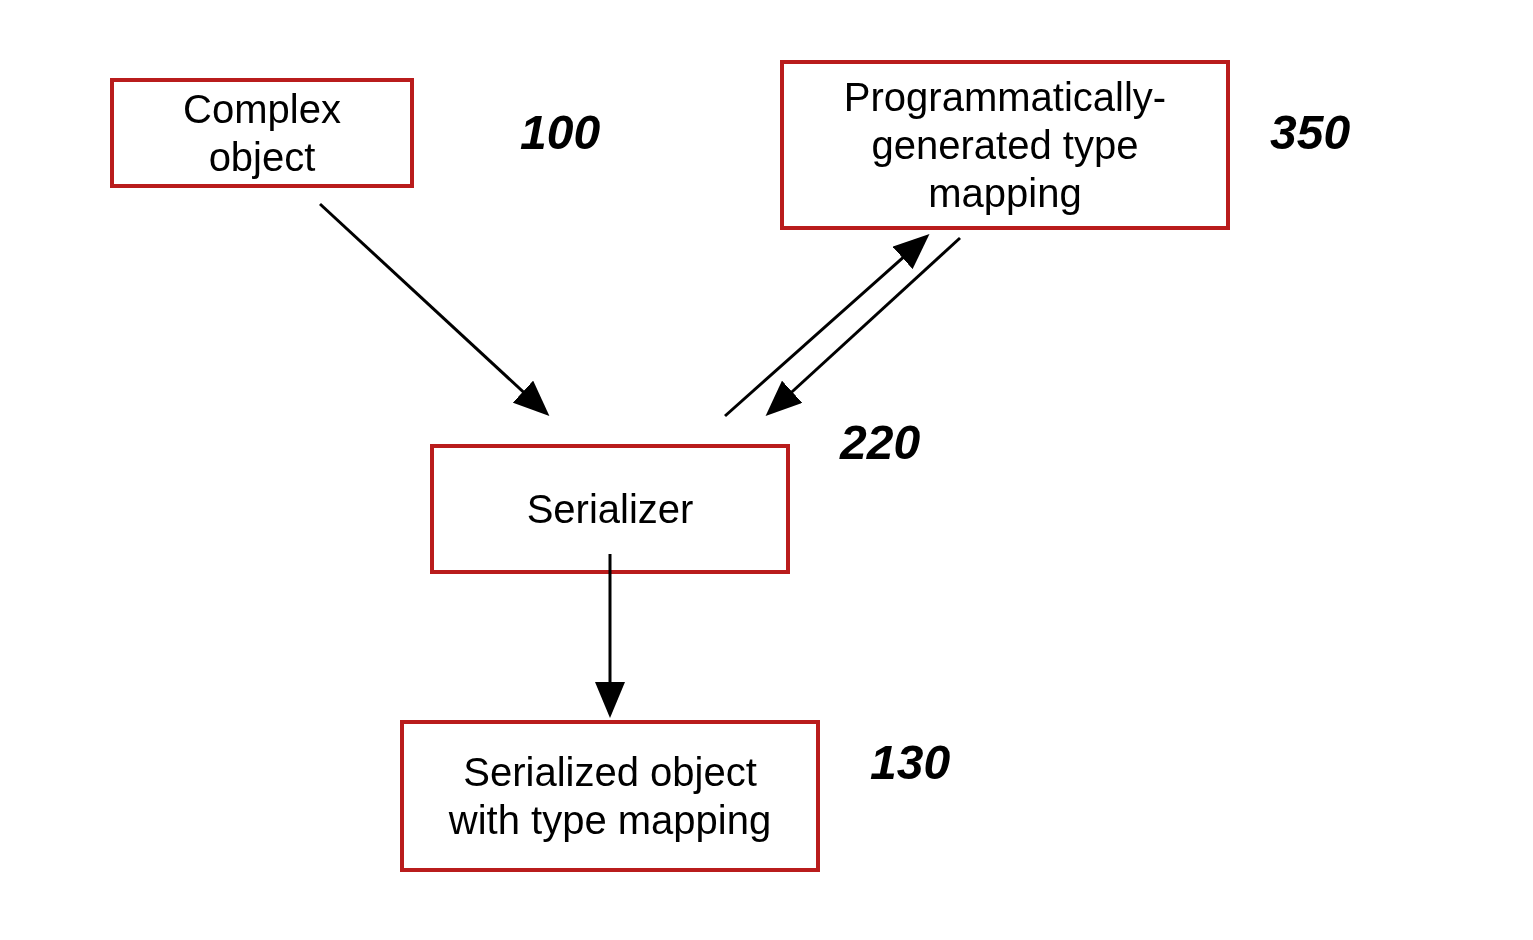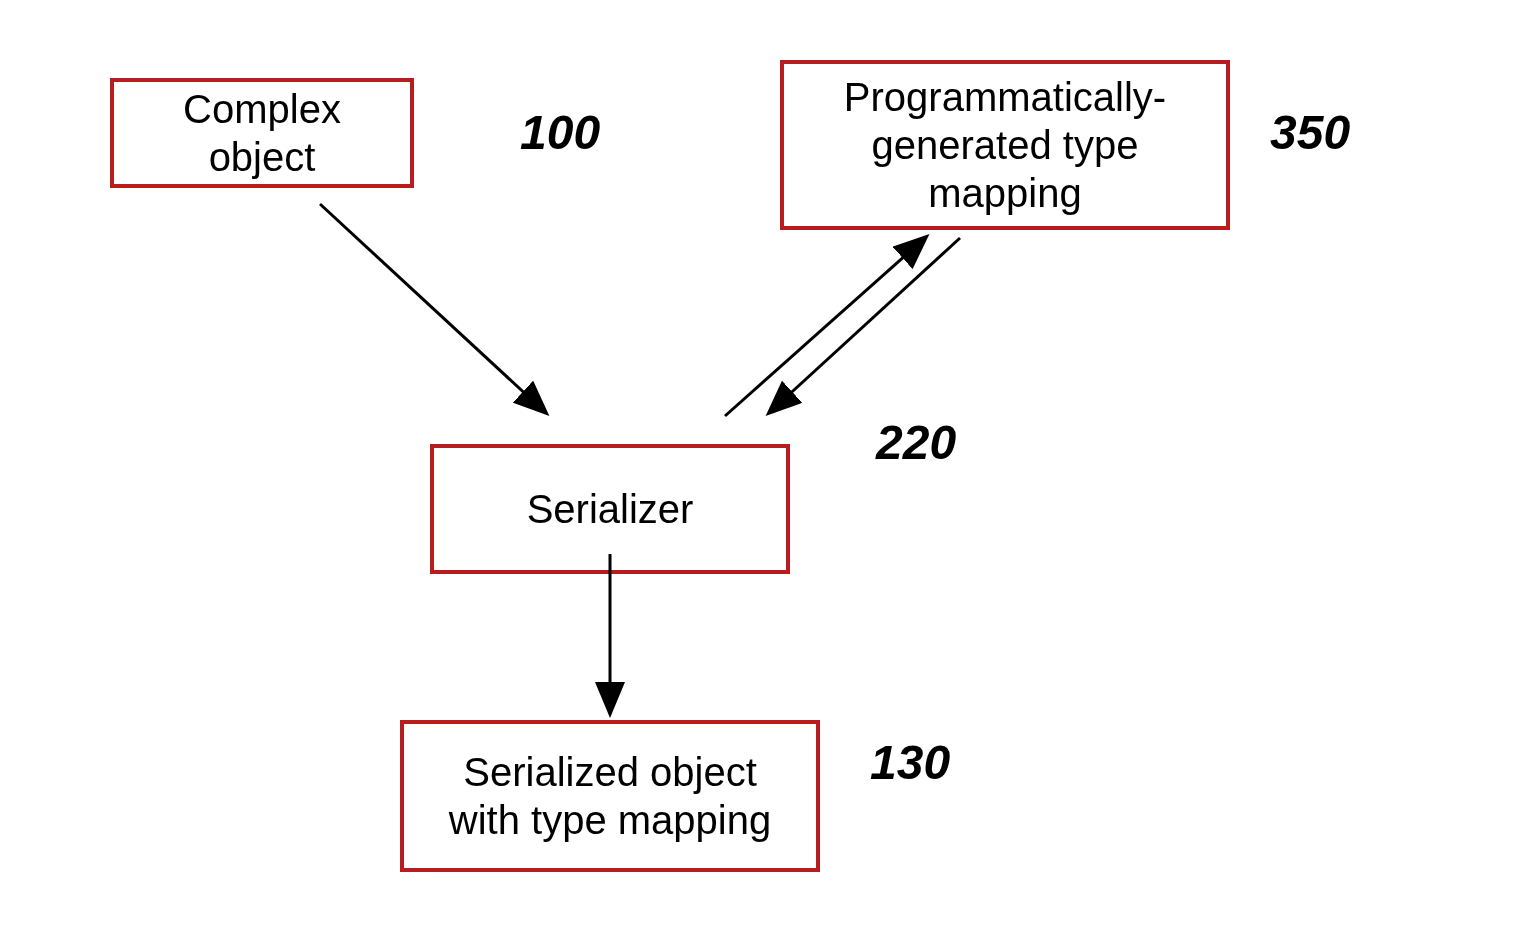--- a/index.html
+++ b/index.html
@@ -51,21 +51,21 @@
 <div class="label" style="left:520px; top:105px;">100</div>
 
 <div class="box" style="left:780px; top:60px; width:450px; height:170px;">
   <span>Programmatically-generated type mapping</span>
 </div>
 <div class="label" style="left:1270px; top:105px;">350</div>
 
 <div class="box" style="left:430px; top:444px; width:360px; height:130px;">
   <span>Serializer</span>
 </div>
-<div class="label" style="left:840px; top:415px;margin-left:36px;">220</div>
+<div class="label" style="left:840px; top:415px;">220</div>
 
 <div class="box" style="left:400px; top:720px; width:420px; height:152px;">
   <span>Serialized object with type mapping</span>
 </div>
 <div class="label" style="left:870px; top:735px;">130</div>
 
 <svg class="arrows">
   <defs>
     <marker id="arrowhead" markerWidth="12" markerHeight="10" refX="10" refY="5" orient="auto">
       <polygon points="0 0, 12 5, 0 10" fill="#000"></polygon>

